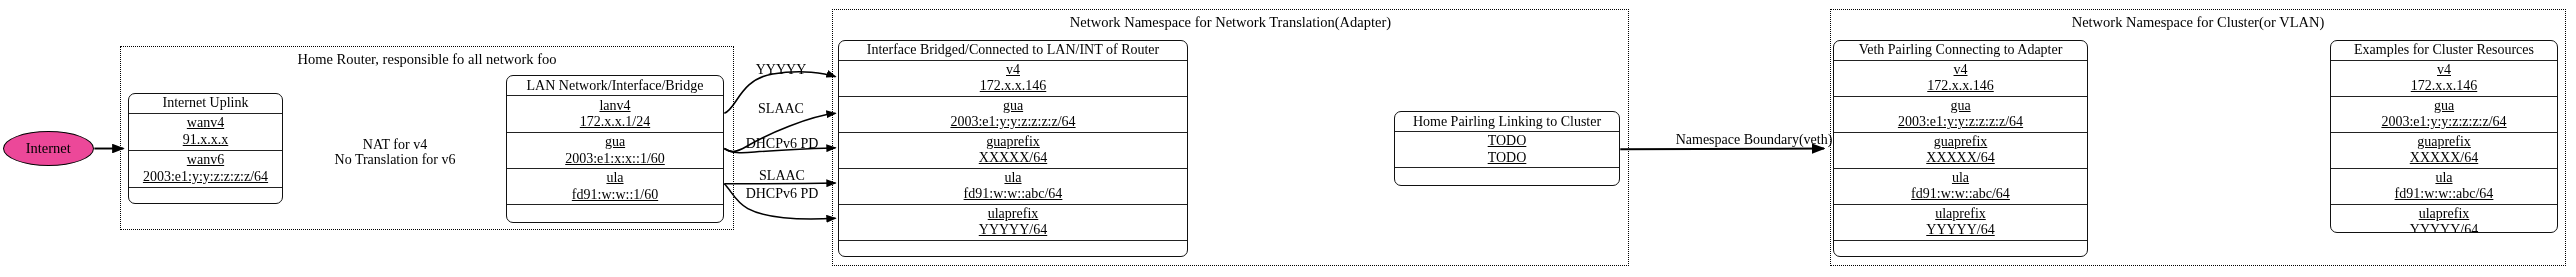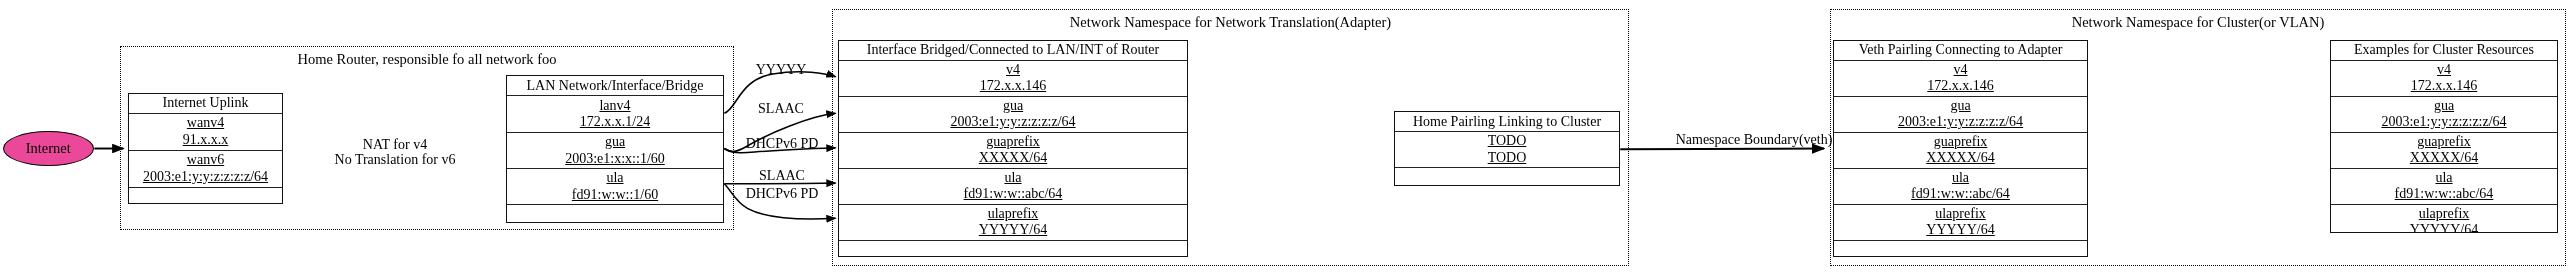--- a/index.html
+++ b/index.html
@@ -4,21 +4,21 @@
 <style>
   html,body{margin:0;padding:0;background:#ffffff;}
   .canvas{
     position:relative;width:2576px;height:277px;background:#ffffff;overflow:hidden;
     font-family:"Liberation Serif","DejaVu Serif",serif;color:#000;
   }
   .edges{position:absolute;left:0;top:0;width:2576px;height:277px;pointer-events:none;}
   .cluster{position:absolute;border:1.4px dotted #000;box-sizing:border-box;background:transparent;}
   .cluster-label{position:absolute;top:3.5px;left:0;right:0;text-align:center;font-size:14.5px;white-space:nowrap;}
   .ellipse{position:absolute;border:1.4px solid #000;border-radius:50%;display:flex;align-items:center;justify-content:center;font-size:14.5px;background:#ec4899;box-sizing:border-box;}
-  .mrecord{position:absolute;border:1.4px solid #111;border-radius:0;background:#fff;display:flex;flex-direction:column;box-sizing:border-box;overflow:hidden;}
+  .mrecord{position:absolute;border:1.4px solid #111;border-radius:7px;background:#fff;display:flex;flex-direction:column;box-sizing:border-box;overflow:hidden;}
   .rtitle{display:flex;align-items:center;justify-content:center;font-size:14px;white-space:nowrap;flex:0 0 auto;}
   .rrow{border-top:1.4px solid #222;display:flex;flex-direction:column;align-items:center;justify-content:center;font-size:14px;line-height:16.6px;flex:0 0 auto;}
   .rrow span{display:block;text-align:center;white-space:nowrap;text-decoration:underline;}
   .rempty{flex:1 1 auto;}
   .edge-label{position:absolute;transform:translate(-50%,-50%);font-size:14px;white-space:nowrap;}
   .note{position:absolute;transform:translate(-50%,-50%);font-size:14px;line-height:15px;text-align:center;white-space:nowrap;}
 </style>
 </head>
 <body>
 

